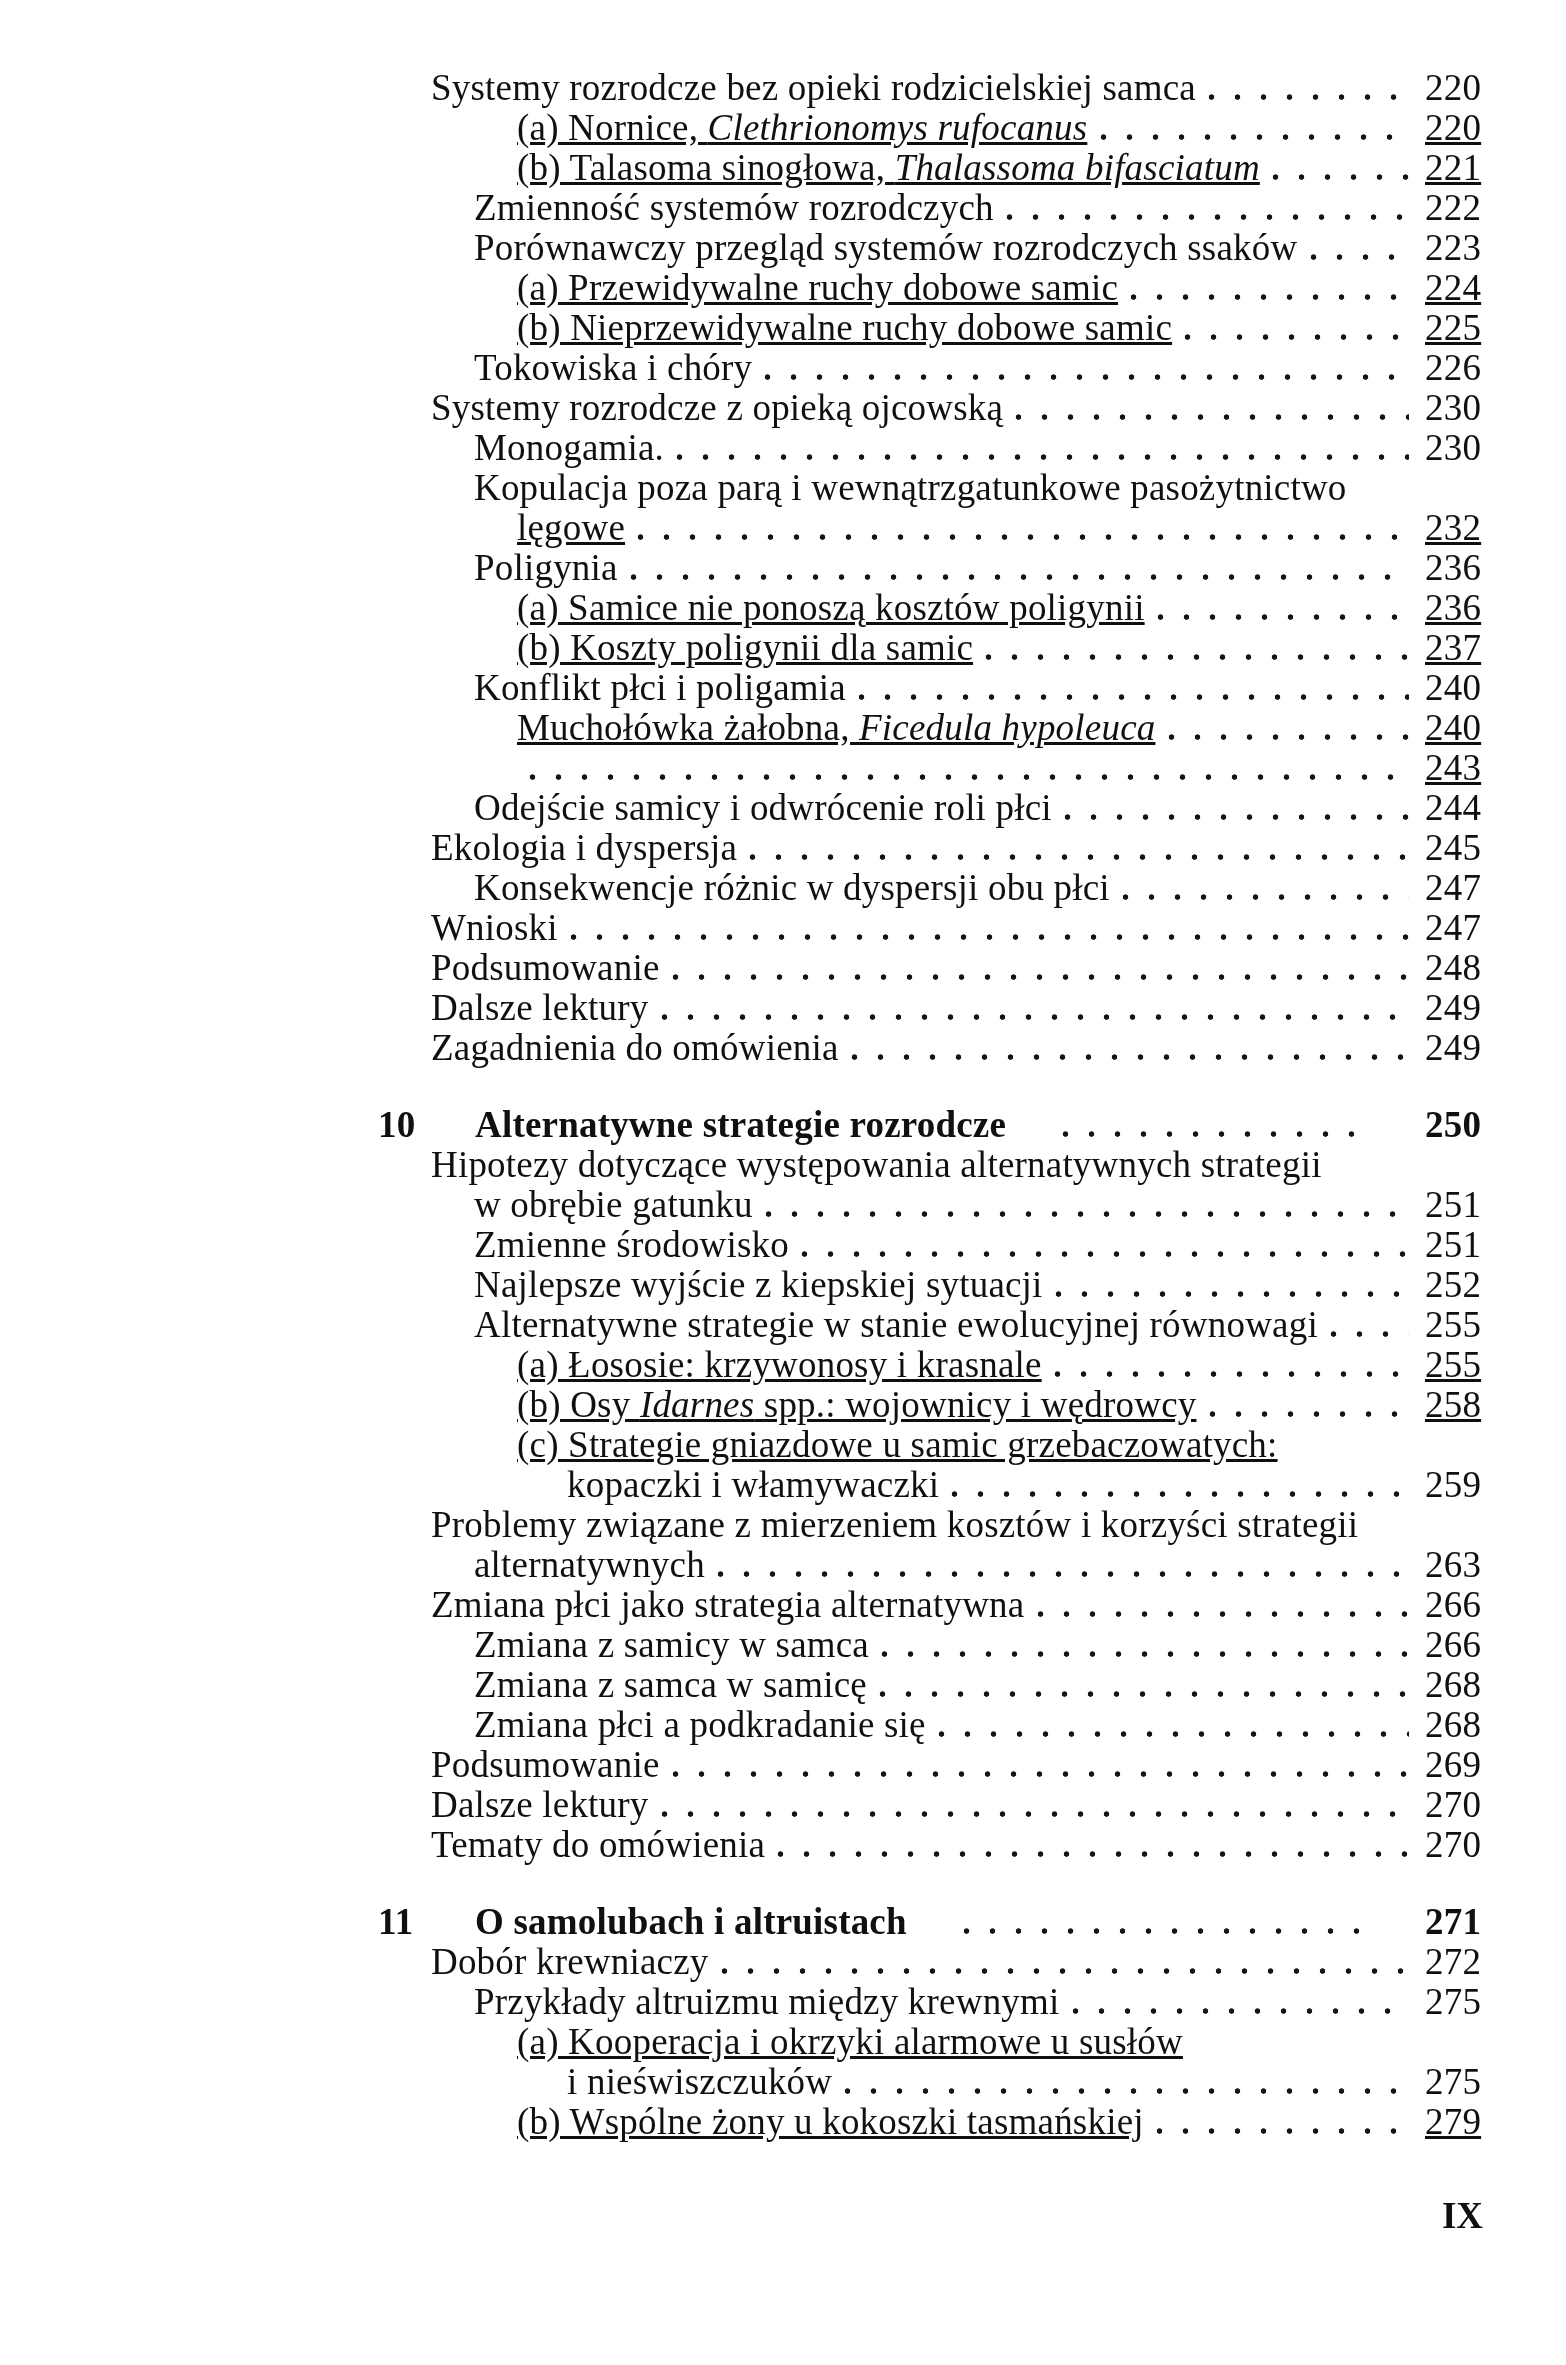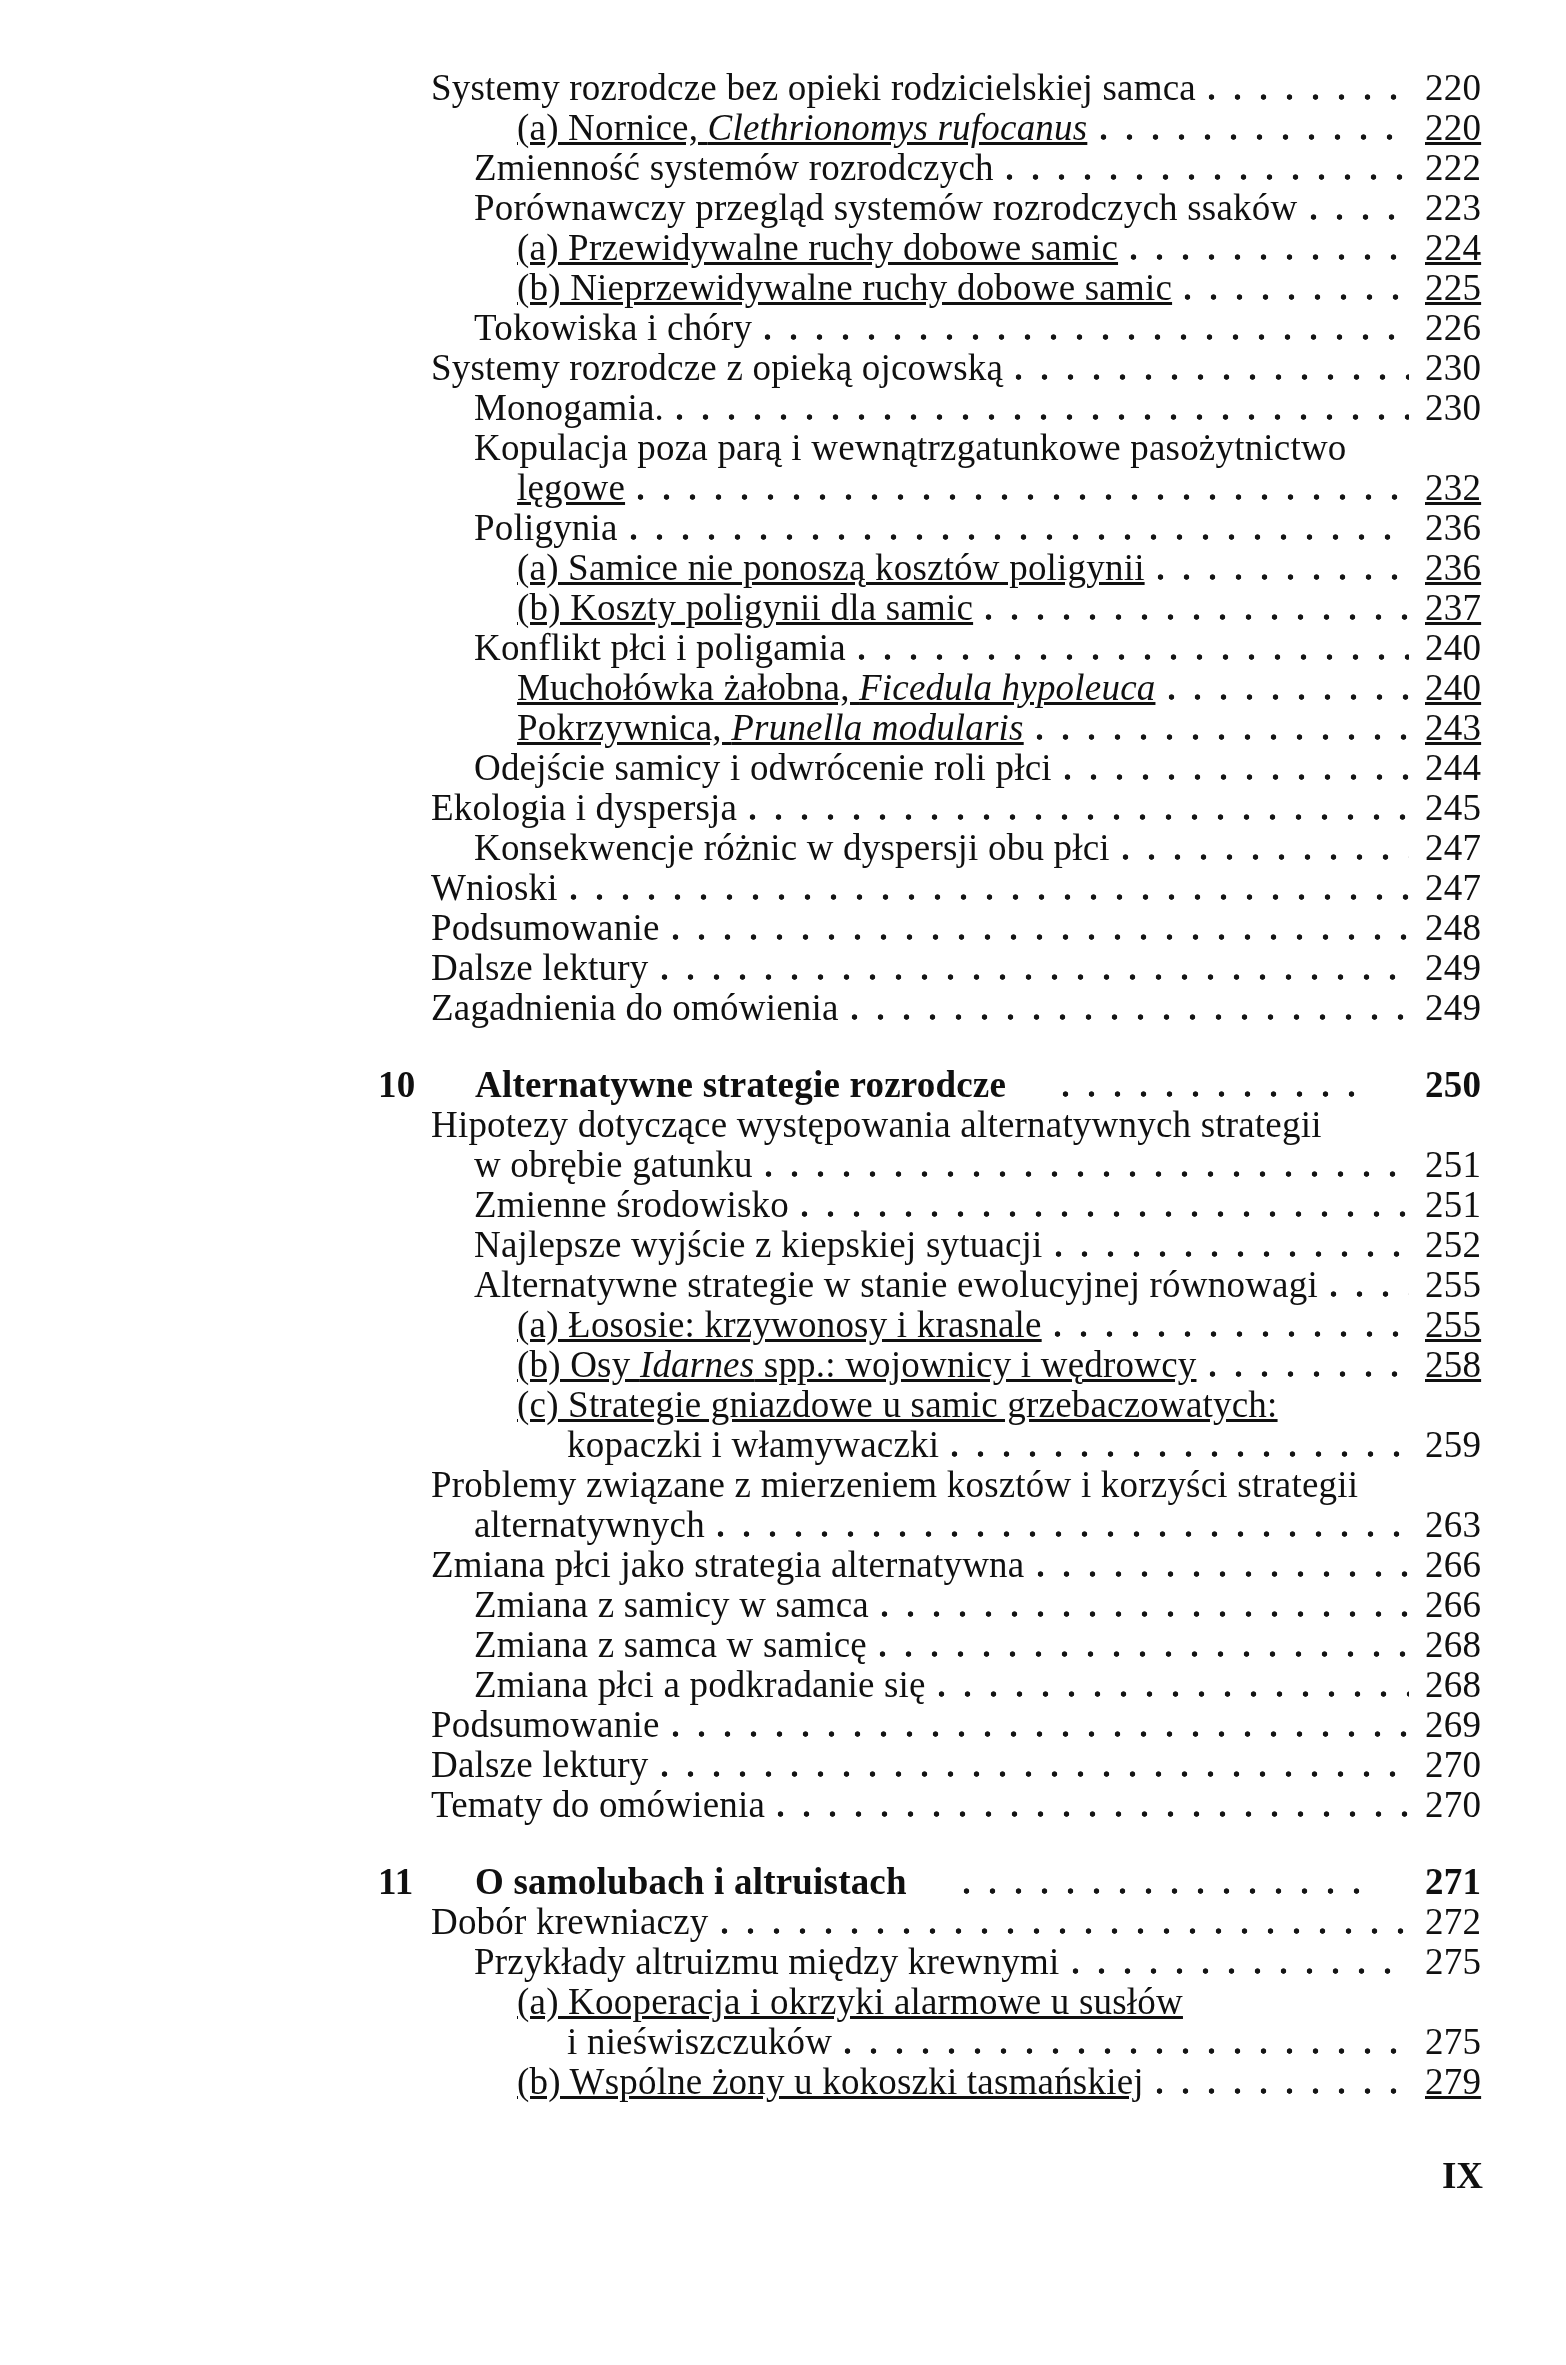--- a/index.html
+++ b/index.html
@@ -50,20 +50,25 @@
       <div class="row lvl1">
         <span class="title"><span>Systemy rozrodcze bez opieki rodzicielskiej samca</span></span>
         <span class="leader"></span>
         <span class="page">220</span>
       </div>
       <div class="row lvl3">
         <span class="title"><span>(a) Nornice, </span><span class="it">Clethrionomys rufocanus</span></span>
         <span class="leader"></span>
         <span class="page">220</span>
       </div>
+      <div class="row lvl3">
+        <span class="title"><span>(b) Talasoma sinogłowa, </span><span class="it">Thalassoma bifasciatum</span></span>
+        <span class="leader"></span>
+        <span class="page">221</span>
+      </div>
       <div class="row lvl2">
         <span class="title"><span>Zmienność systemów rozrodczych</span></span>
         <span class="leader"></span>
         <span class="page">222</span>
       </div>
       <div class="row lvl2">
         <span class="title"><span>Porównawczy przegląd systemów rozrodczych ssaków</span></span>
         <span class="leader"></span>
         <span class="page">223</span>
       </div>
@@ -119,21 +124,20 @@
         <span class="title"><span>Konflikt płci i poligamia</span></span>
         <span class="leader"></span>
         <span class="page">240</span>
       </div>
       <div class="row lvl3">
         <span class="title"><span>Muchołówka żałobna, </span><span class="it">Ficedula hypoleuca</span></span>
         <span class="leader"></span>
         <span class="page">240</span>
       </div>
       <div class="row lvl3">
-        <span class="title"><span>Pokrzywnica, </span><span class="it">Prunella modularis</span></span>
         <span class="leader"></span>
         <span class="page">243</span>
       </div>
       <div class="row lvl2">
         <span class="title"><span>Odejście samicy i odwrócenie roli płci</span></span>
         <span class="leader"></span>
         <span class="page">244</span>
       </div>
       <div class="row lvl1">
         <span class="title"><span>Ekologia i dyspersja</span></span>

